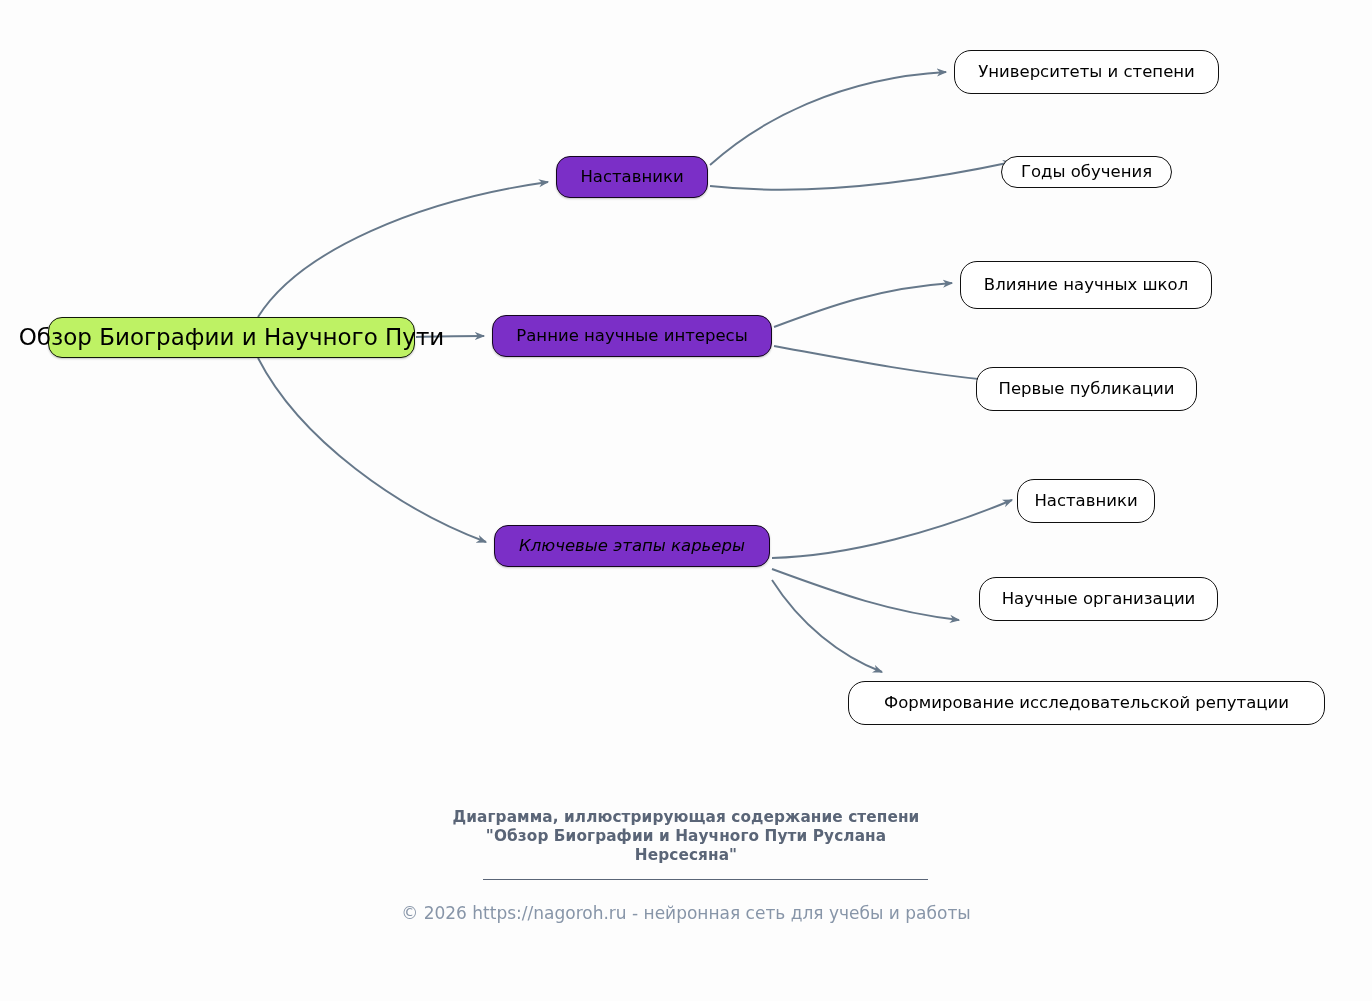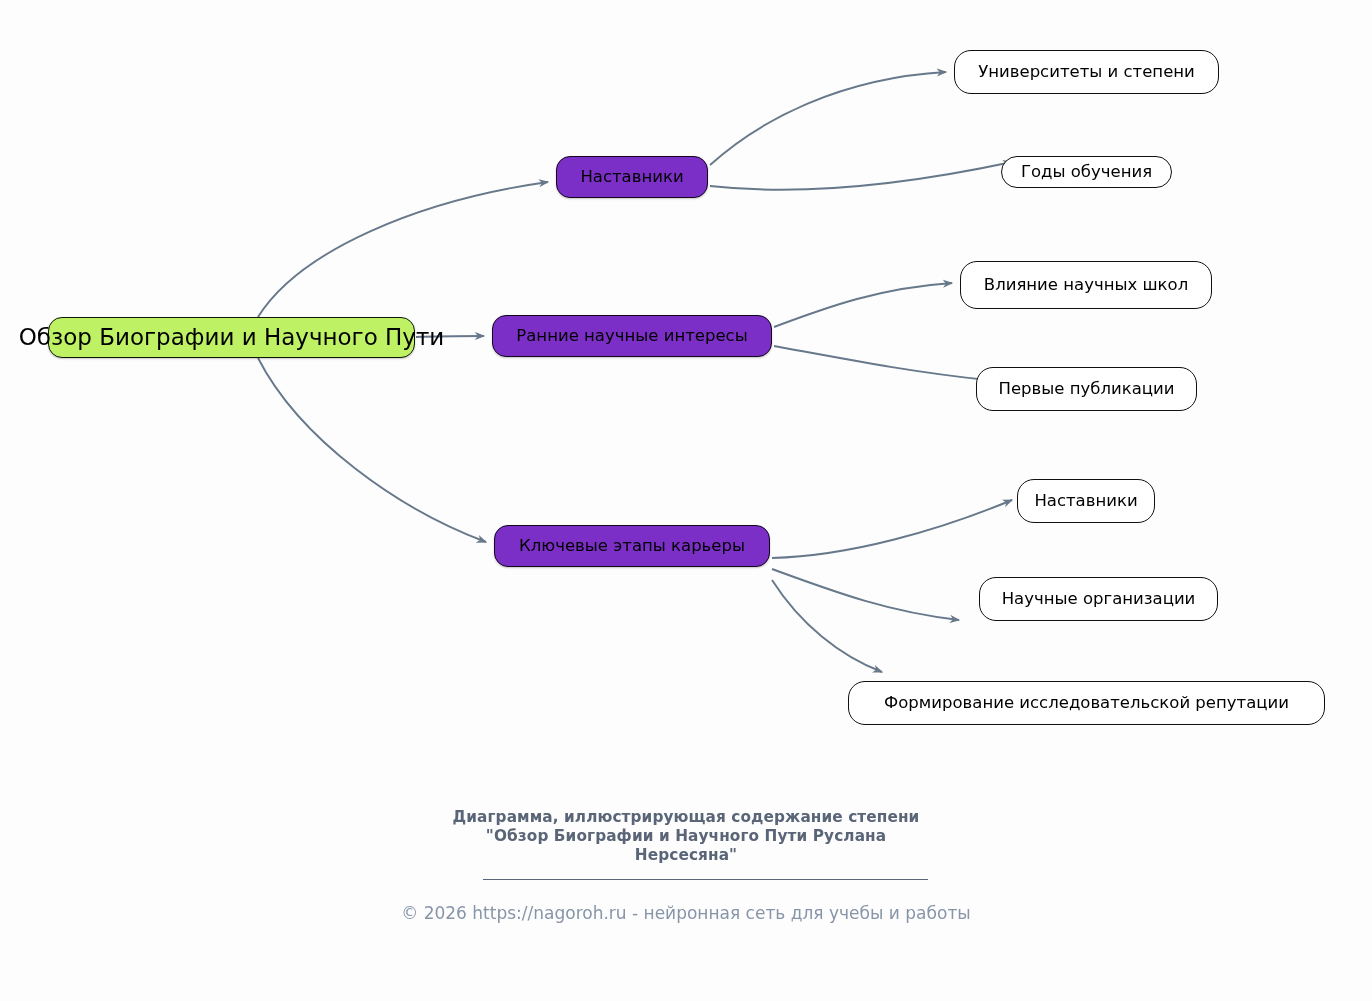--- a/index.html
+++ b/index.html
@@ -115,21 +115,21 @@
       <path d="M 772 580 C 800 624 840 656 882 672"></path>
     </g>
   </svg>
 
   <div class="node node-root" style="left:48px; top:317px; width:367px; height:41px;">Обзор Биографии и Научного Пути</div>
 
   <div class="node node-branch" style="left:556px; top:156px; width:152px; height:42px;">Наставники</div>
 
   <div class="node node-branch" style="left:492px; top:315px; width:280px; height:42px;">Ранние научные интересы</div>
 
-  <div class="node node-branch" style="left:494px; top:525px; width:276px; height:42px;">Ключевые этапы карьеры</div>
+  <div class="node node-branch" style="left:494px; top:525px; width:276px; height:42px;font-style:italic;">Ключевые этапы карьеры</div>
 
   <div class="node node-leaf" style="left:954px; top:50px; width:265px; height:44px;">Университеты и степени</div>
 
   <div class="node node-leaf" style="left:1001px; top:156px; width:171px; height:32px;">Годы обучения</div>
 
   <div class="node node-leaf" style="left:960px; top:261px; width:252px; height:48px;">Влияние научных школ</div>
 
   <div class="node node-leaf" style="left:976px; top:367px; width:221px; height:44px;">Первые публикации</div>
 
   <div class="node node-leaf" style="left:1017px; top:471px; width:138px; height:44px;margin-top:8px;">Наставники</div>

